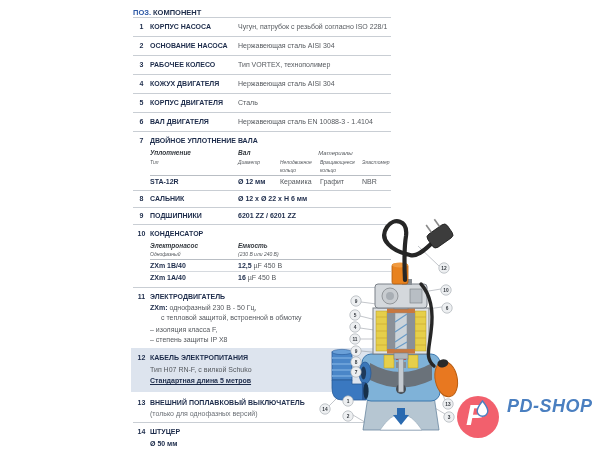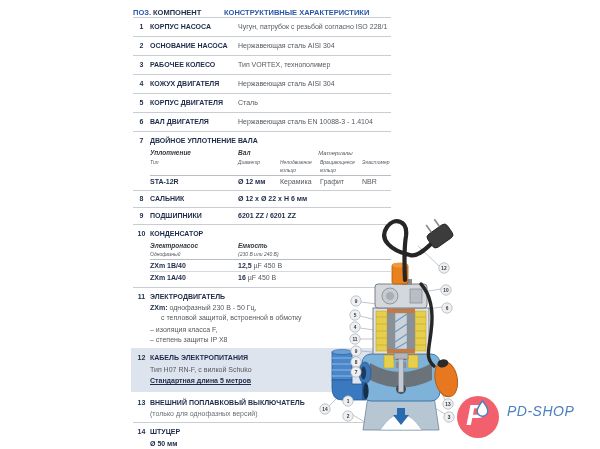--- a/index.html
+++ b/index.html
@@ -59,32 +59,31 @@
   .note{margin-left:17px;margin-top:3px;color:#6a6f75;}
   .fit-val{margin-left:17px;margin-top:4px;font-weight:bold;color:#1c2b4a;}
   
   .diagram{position:absolute;left:318px;top:196px;width:210px;height:240px;}
   
   .logo{position:absolute;left:455px;top:394px;width:140px;height:48px;}
   .logo-circle{position:absolute;left:2px;top:2px;width:42px;height:42px;border-radius:50%;}
   .logo-p{position:absolute;left:0;top:0;width:42px;height:42px;color:#ffffff;
           font-weight:bold;font-style:italic;font-size:30px;line-height:42px;text-align:center;}
   .logo-drop{position:absolute;left:21px;top:6px;}
-  .logo-text{position:absolute;left:52px;top:9px;font-weight:normal;font-style:italic;
-             font-size:14px;letter-spacing:0.5px;}
+  .logo-text{position:absolute;left:52px;top:2px;font-weight:bold;font-style:italic;
+             font-size:18px;letter-spacing:0.5px;}
 </style>
 </head>
 <body>
 
 <div class="spec">
 
   <div class="hdr">
     <div class="pos">ПОЗ.</div>
     <div class="name">КОМПОНЕНТ</div>
-    <div class="val" style="font-weight:bold;color:#2b57a5;">КОНСТРУКТИВНЫЕ ХАРАКТЕРИСТИКИ</div>
   </div>
 
   <div class="row">
     <div class="pos">1</div>
     <div class="name">КОРПУС НАСОСА</div>
     <div class="val">Чугун, патрубок с резьбой согласно ISO 228/1</div>
   </div>
   <div class="row">
     <div class="pos">2</div>
     <div class="name">ОСНОВАНИЕ НАСОСА</div>

